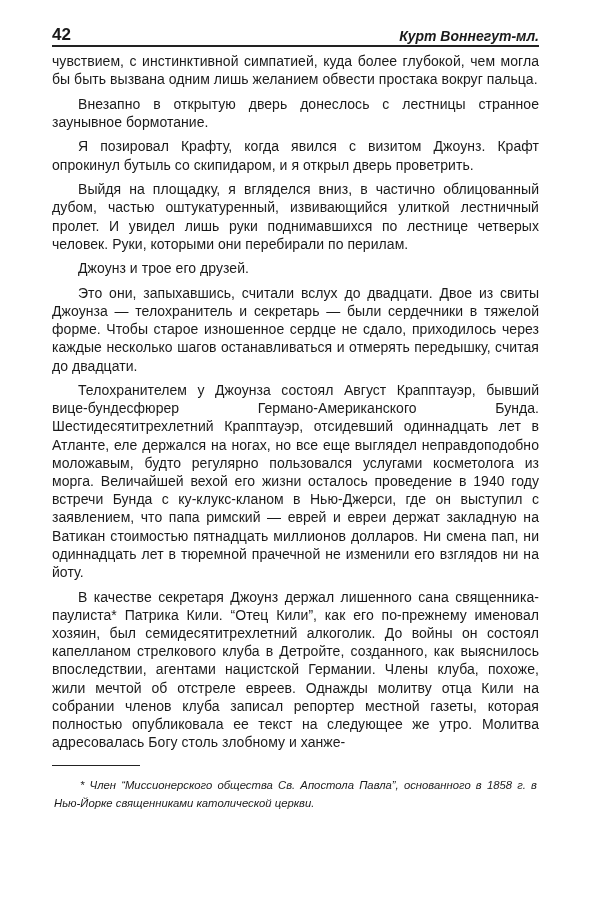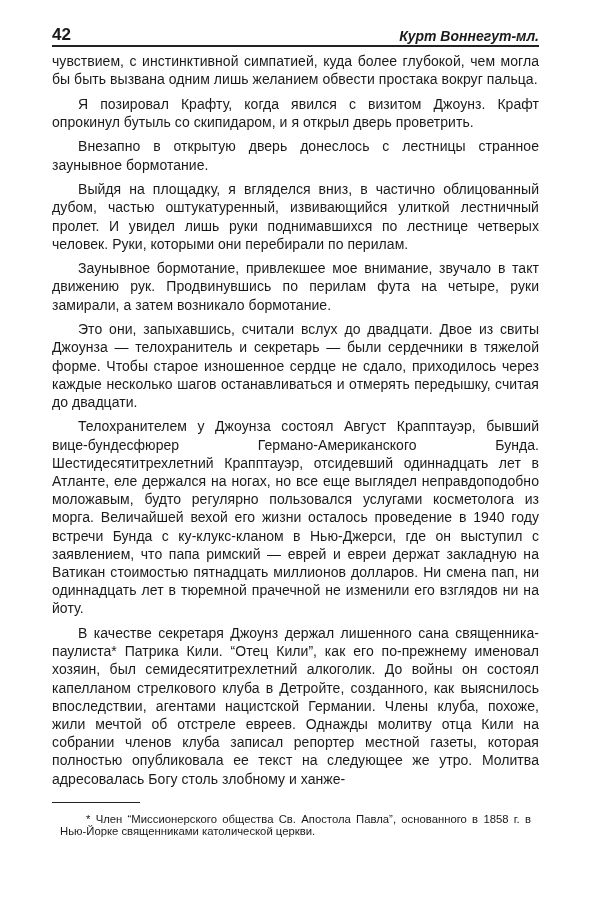--- a/index.html
+++ b/index.html
@@ -8,39 +8,39 @@
   .running-head { display: flex; justify-content: space-between; align-items: flex-end; height: 19px;
     font-family: "Liberation Sans", sans-serif; font-weight: bold; }
   .page-number { font-size: 17px; line-height: 17px; }
   .running-title { font-size: 14px; font-style: italic; line-height: 12px; padding-bottom: 1px; }
   .head-rule { height: 0; border-top: 2px solid #222; margin-top: 2px; margin-bottom: 5px; }
   .body-text { font-family: "Liberation Sans", sans-serif; font-size: 14px; line-height: 18.2px;
     text-align: justify; hyphens: manual; letter-spacing: 0.05px; }
   .para { margin: 0 0 6.3px 0; text-indent: 26px; }
   .para.cont { text-indent: 0; }
   .fn-rule { width: 88px; border-top: 1px solid #222; margin: 14px 0 10px 0; }
-  .footnote { font-family: "Liberation Sans", sans-serif; font-size: 11.3px; line-height: 12px;
-    text-align: justify; text-indent: 26px; margin: 8px; }
+  .footnote { font-family: "Liberation Sans", sans-serif; font-size: 11.3px; line-height: 18px;
+    text-align: justify; text-indent: 26px; margin: 2px; font-style: italic; }
 </style>
 </head>
 <body>
 
 <div class="page">
   <div class="running-head">
     <span class="page-number">42</span>
     <span class="running-title">Курт Воннегут-мл.</span>
   </div>
   <div class="head-rule"></div>
 
   <div class="body-text">
     <p class="para cont">чувствием, с инстинктивной симпатией, куда более глубо­кой, чем могла бы быть вызвана одним лишь желанием об­вести простака вокруг пальца.</p>
+    <p class="para">Внезапно в открытую дверь донеслось с лестницы стран­ное заунывное бормотание.</p>
     <p class="para">Я позировал Крафту, когда явился с визитом Джоунз. Крафт опрокинул бутыль со скипидаром, и я открыл дверь проветрить.</p>
-    <p class="para">Внезапно в открытую дверь донеслось с лестницы стран­ное заунывное бормотание.</p>
     <p class="para">Выйдя на площадку, я вгляделся вниз, в частично облицо­ванный дубом, частью оштукатуренный, извивающийся улит­кой лестничный пролет. И увидел лишь руки поднимавшихся по лестнице четверых человек. Руки, которыми они переби­рали по перилам.</p>
-    <p class="para">Заунывное бормотание, привлекшее мое внимание, зву­чало в такт движению рук. Продвинувшись по перилам фута на четыре, руки замирали, а затем возникало бормотание.</p>
+    <p class="para">Джоунз и трое его друзей.</p>
     <p class="para">Это они, запыхавшись, считали вслух до двадцати. Двое из свиты Джоунза — телохранитель и секретарь — были сердечники в тяжелой форме. Чтобы старое изношенное сердце не сдало, приходилось через каждые несколько ша­гов останавливаться и отмерять передышку, считая до двад­цати.</p>
     <p class="para">Телохранителем у Джоунза состоял Август Крапптауэр, бывший вице-бундесфюрер Германо-Американского Бунда. Шестидесятитрехлетний Крапптауэр, отсидевший одиннад­цать лет в Атланте, еле держался на ногах, но все еще выглядел неправдоподобно моложавым, будто регулярно пользовался услугами косметолога из морга. Величайшей вехой его жизни осталось проведение в 1940 году встречи Бунда с ку-клукс-кланом в Нью-Джерси, где он выступил с заявлением, что папа римский — еврей и евреи держат за­кладную на Ватикан стоимостью пятнадцать миллионов дол­ларов. Ни смена пап, ни одиннадцать лет в тюремной пра­чечной не изменили его взглядов ни на йоту.</p>
     <p class="para">В качестве секретаря Джоунз держал лишенного сана священника-паулиста*  Патрика Кили. “Отец Кили”, как его по-прежнему именовал хозяин, был семидесятитрехлетний алкоголик. До войны он состоял капелланом стрелкового клуба в Детройте, созданного, как выяснилось впоследствии, агентами нацистской Германии. Члены клуба, похоже, жили мечтой об отстреле евреев. Однажды молитву отца Кили на собрании членов клуба записал репортер местной газеты, которая полностью опубликовала ее текст на следующее же утро. Молитва адресовалась Богу столь злобному и ханже-</p>
   </div>
 
   <div class="fn-rule"></div>
   <p class="footnote">* Член “Миссионерского общества Св. Апостола Павла”, основанного в 1858 г. в Нью-Йорке священниками католической церкви.</p>
 </div>
 
 </body></html>

